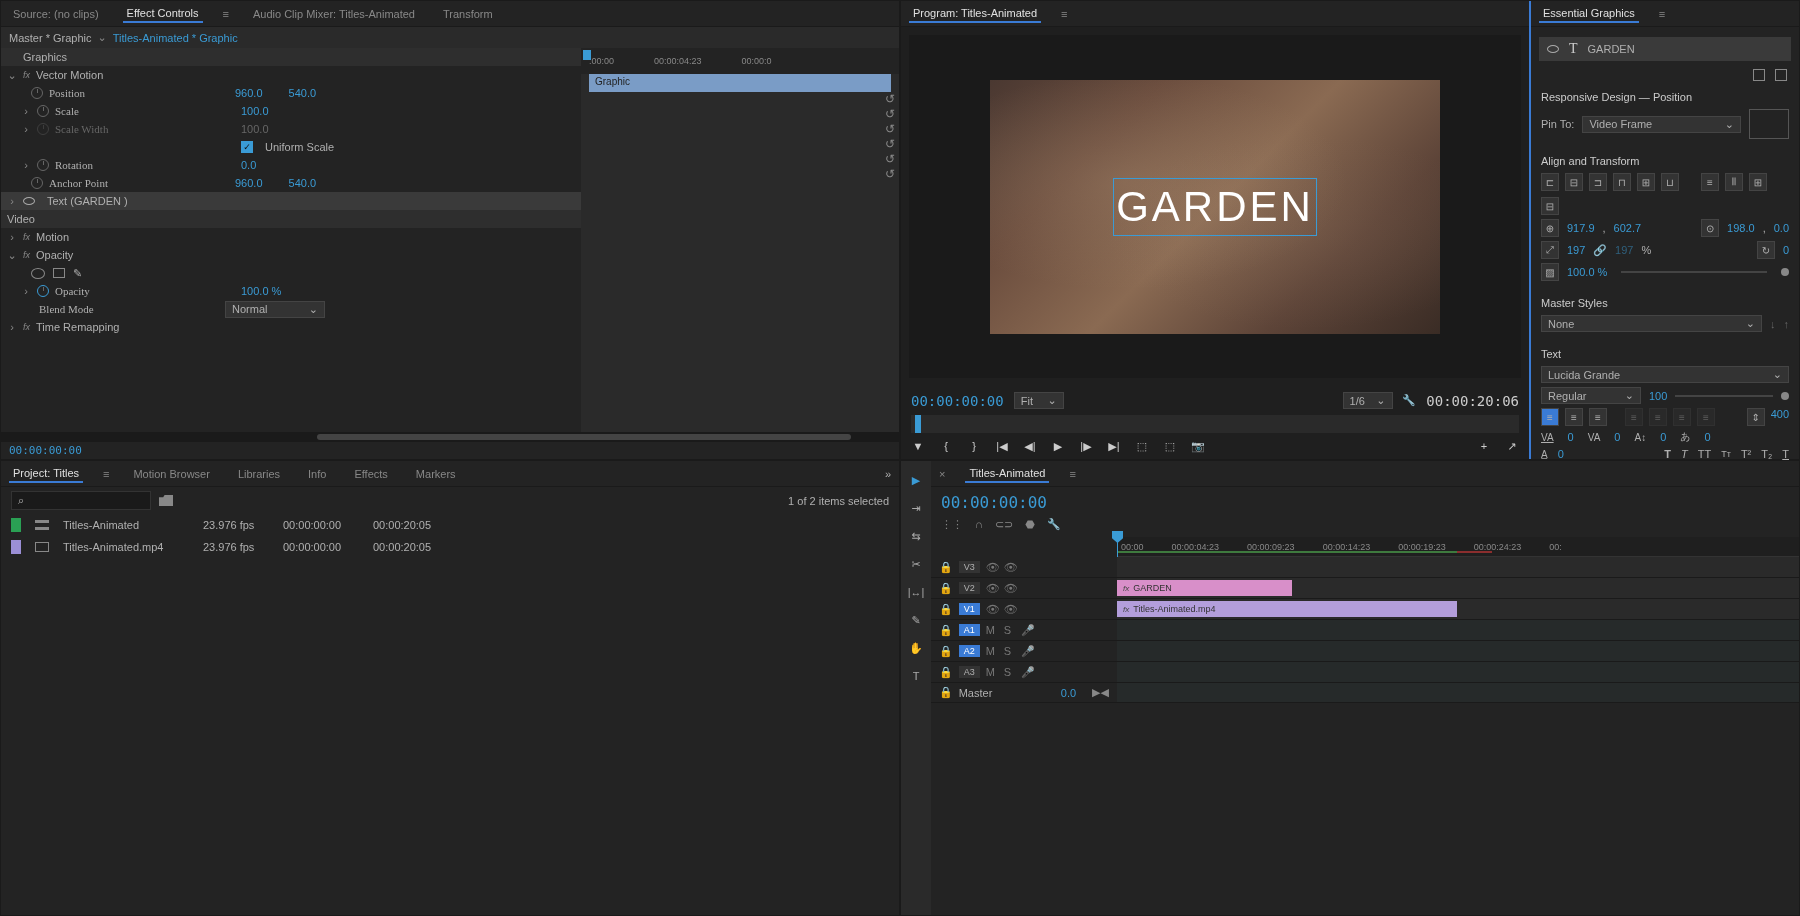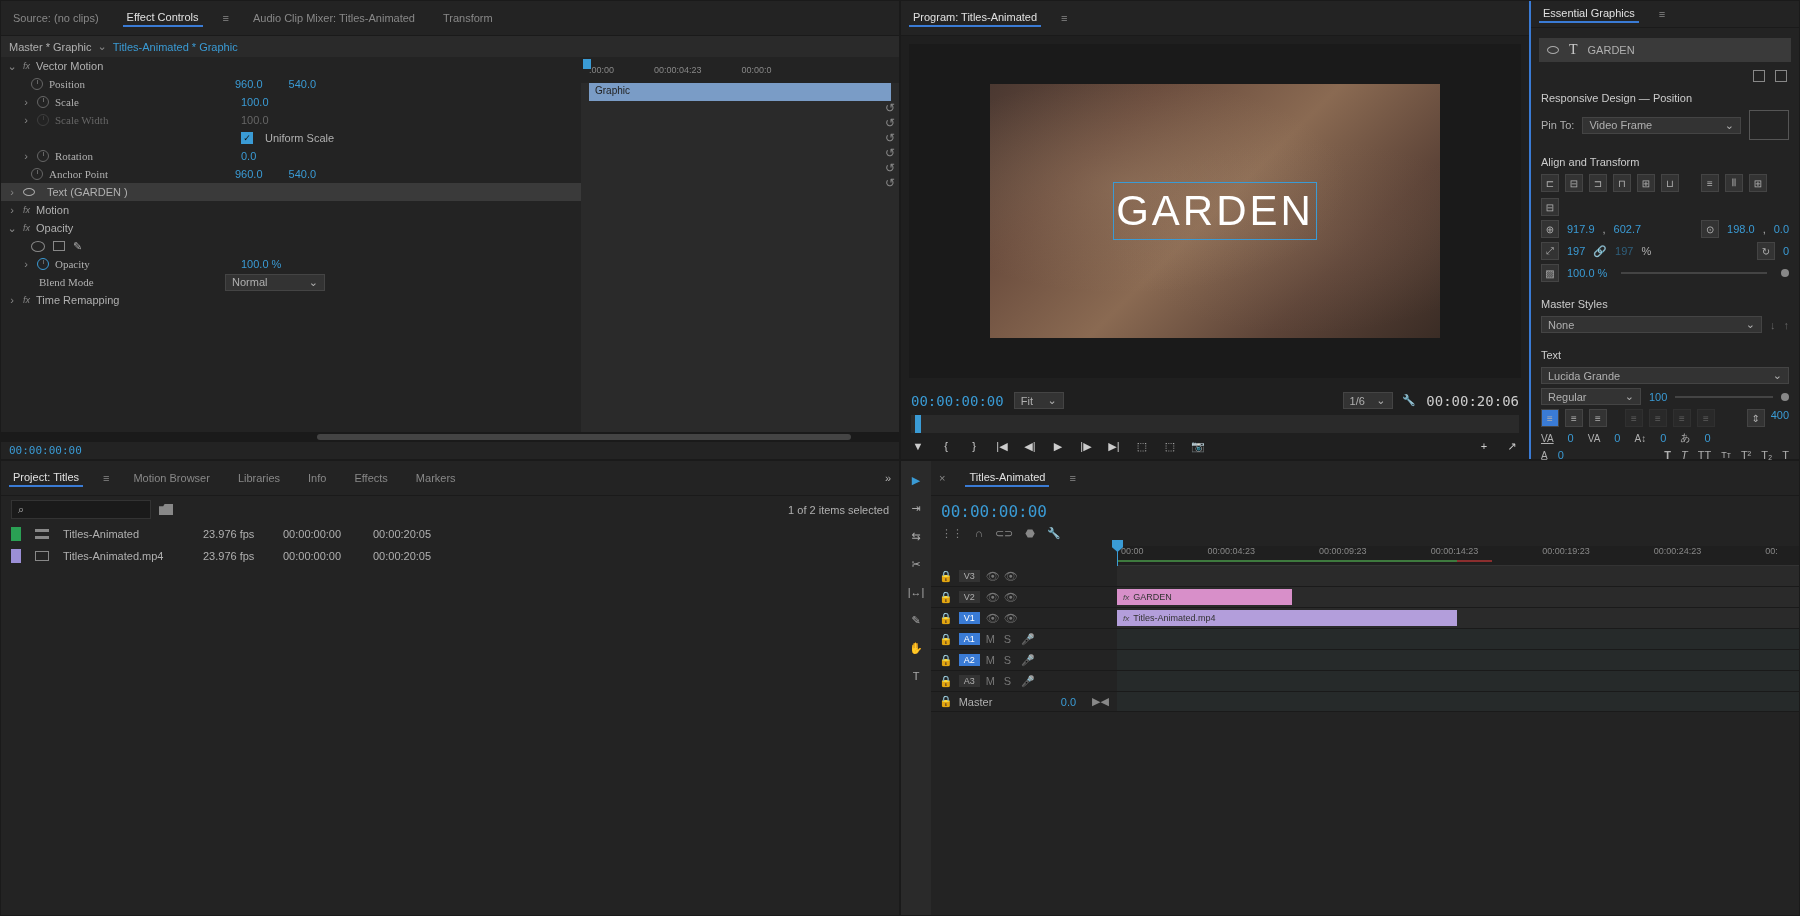--- a/index.html
+++ b/index.html
@@ -1,19 +1,19 @@
 <!DOCTYPE html>
 <html><head>
 <meta charset="utf-8">
 <style>
 * { box-sizing: border-box; margin: 0; padding: 0; font-family: 'Segoe UI', Arial, sans-serif; }
 body { background: #1f1f1f; color: #b0b0b0; font-size: 11px; overflow: hidden; width: 1800px; height: 916px; }
 .app { display: grid; grid-template-columns: 1fr 1fr; grid-template-rows: 460px 1fr; width: 1800px; height: 916px; }
 .panel { background: #232323; border: 1px solid #1a1a1a; display: flex; }
-.tab-bar { display: flex; gap: 20px; padding: 4px 8px; background: #232323; border-bottom: 1px solid #1a1a1a; align-items: center; height: 35px; }
+.tab-bar { display: flex; gap: 20px; padding: 4px 8px; background: #232323; border-bottom: 1px solid #1a1a1a; align-items: center; height: 26px; }
 .tab { color: #888; cursor: pointer; padding: 2px 4px; }
 .tab.active { color: #e0e0e0; border-bottom: 2px solid #3a7bd5; }
 .tab-menu { color: #888; }
 
 
 .effect-controls { display: flex; flex-direction: column; overflow: hidden; }
 .ec-header { padding: 4px 8px; display: flex; align-items: center; gap: 6px; background: #2a2a2a; }
 .ec-body { flex: 1; display: flex; overflow: hidden; }
 .ec-props { width: 580px; overflow-y: auto; }
 .ec-timeline { flex: 1; background: #2a2a2a; display: flex; flex-direction: column; }
@@ -98,21 +98,21 @@
 .tl-icons { display: flex; gap: 12px; }
 .tl-icons span { color: #888; cursor: pointer; }
 .tl-ruler-area { display: flex; }
 .tl-track-headers { width: 186px; background: #232323; }
 .track-header { display: flex; align-items: center; gap: 6px; padding: 2px 8px; height: 21px; border-bottom: 1px solid #1a1a1a; }
 .track-header.master { height: 20px; }
 .track-label { background: #333; padding: 1px 5px; font-size: 9px; min-width: 18px; text-align: center; }
 .track-label.target { background: #3a7bd5; color: #fff; }
 .track-toggle { color: #777; width: 12px; cursor: pointer; }
 .tl-tracks-area { flex: 1; position: relative; background: #1f1f1f; }
-.tl-ruler { height: 20px; display: flex; align-items: flex-start; gap: 64px; padding-left: 4px; font-size: 9px; color: #888; border-bottom: 1px solid #333; position: relative; }
+.tl-ruler { height: 20px; display: flex; align-items: center; gap: 28px; padding-left: 4px; font-size: 9px; color: #888; border-bottom: 1px solid #333; position: relative; }
 .tl-redline { position: absolute; top: 14px; left: 0; right: 45%; height: 2px; background: #8b2e2e; }
 .tl-greenline { position: absolute; top: 14px; left: 0; width: 340px; height: 2px; background: #3e7a3e; }
 .playhead-line { position: absolute; left: 0px; top: 0; bottom: 0; width: 1px; background: #3a9bd5; }
 .playhead-line::before { content: ''; position: absolute; top: -6px; left: -5px; width: 11px; height: 12px; background: #3a9bd5; clip-path: polygon(0 0, 100% 0, 100% 60%, 50% 100%, 0 60%); }
 .track-lane { height: 21px; border-bottom: 1px solid #1a1a1a; position: relative; background: #2a2a2a; }
 .track-lane.audio { background: #262a2a; }
 .clip { position: absolute; top: 2px; bottom: 2px; padding: 1px 6px; font-size: 9px; display: flex; align-items: center; gap: 4px; }
 .clip.graphic { background: #d88fc9; color: #333; left: 0; width: 175px; }
 .clip.video { background: #b39edb; color: #333; left: 0; width: 340px; }
 .fx-mini { font-size: 8px; font-style: italic; color: #444; }
@@ -134,20 +134,24 @@
       <span class="tab">Audio Clip Mixer: Titles-Animated</span>
       <span class="tab">Transform</span>
     </div>
     <div class="ec-header">
       <span>Master * Graphic</span>
       <span style="color:#888">⌄</span>
       <span style="color:#3a9bd5">Titles-Animated * Graphic</span>
     </div>
     <div class="ec-body">
       <div class="ec-props">
+        <div class="ec-row section">
+            <span class="caret"></span>
+            <span>Graphics</span>
+          </div>
         <div class="ec-row">
             <span class="caret">⌄</span>
             <span class="fx-badge">fx</span>
             <span>Vector Motion</span>
           </div>
         <div class="ec-row" style="padding-left:30px">
             <span class="stopwatch"></span>
             <span class="ec-label">Position</span>
             <span class="ec-val">960.0</span>
             <span class="ec-val">540.0</span>
@@ -177,20 +181,23 @@
         <div class="ec-row" style="padding-left:30px">
             <span class="stopwatch"></span>
             <span class="ec-label">Anchor Point</span>
             <span class="ec-val">960.0</span>
             <span class="ec-val">540.0</span>
           </div>
         <div class="ec-row highlighted">
             <span class="caret">›</span>
             <span class="eye"></span>
             <span style="margin-left:6px">Text (GARDEN )</span>
+          </div>
+        <div class="ec-row section">
+            <span>Video</span>
           </div>
         <div class="ec-row">
             <span class="caret">›</span>
             <span class="fx-badge">fx</span>
             <span>Motion</span>
           </div>
         <div class="ec-row">
             <span class="caret">⌄</span>
             <span class="fx-badge">fx</span>
             <span>Opacity</span>

